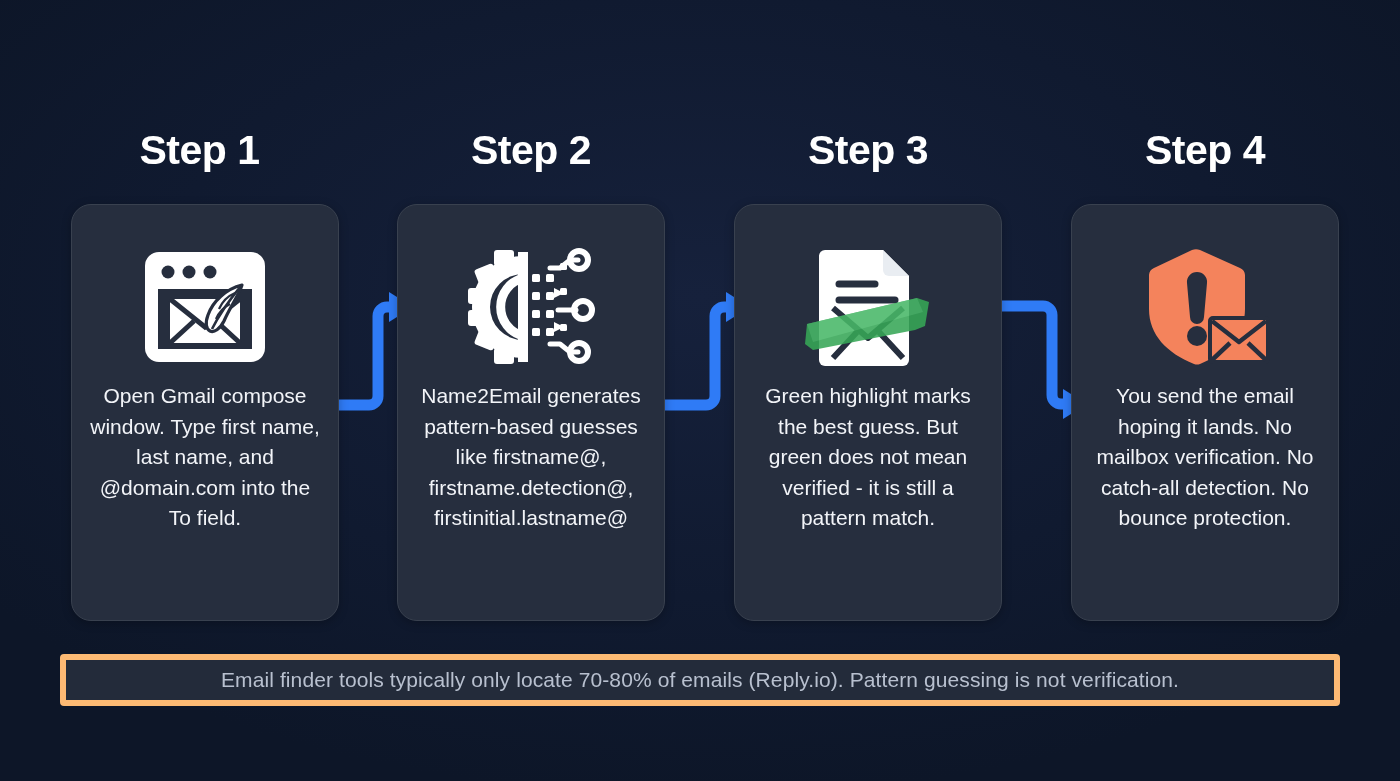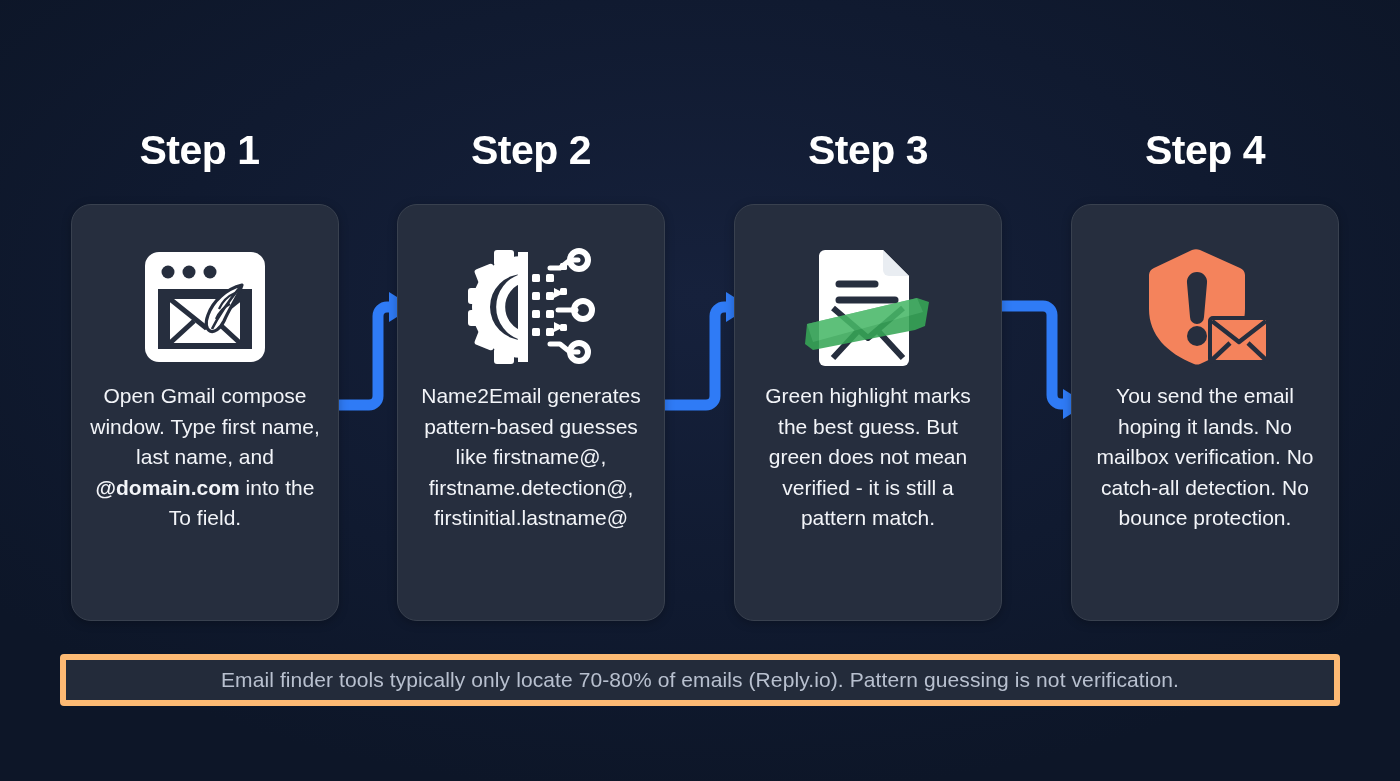--- a/index.html
+++ b/index.html
@@ -80,21 +80,21 @@
   .card-text {
     margin-top: 8px;
     width: 244px;
     text-align: center;
     font-size: 21px;
     line-height: 30.5px;
     color: #f2f4f8;
     padding: 0 4px;
   }
 
-  .card-text b { font-weight: bold; }
+  .card-text b { font-weight: normal; }
 
   
   .arrow {
     position: absolute;
     pointer-events: none;
   }
 
   
   .footer-bar {
     position: absolute;

